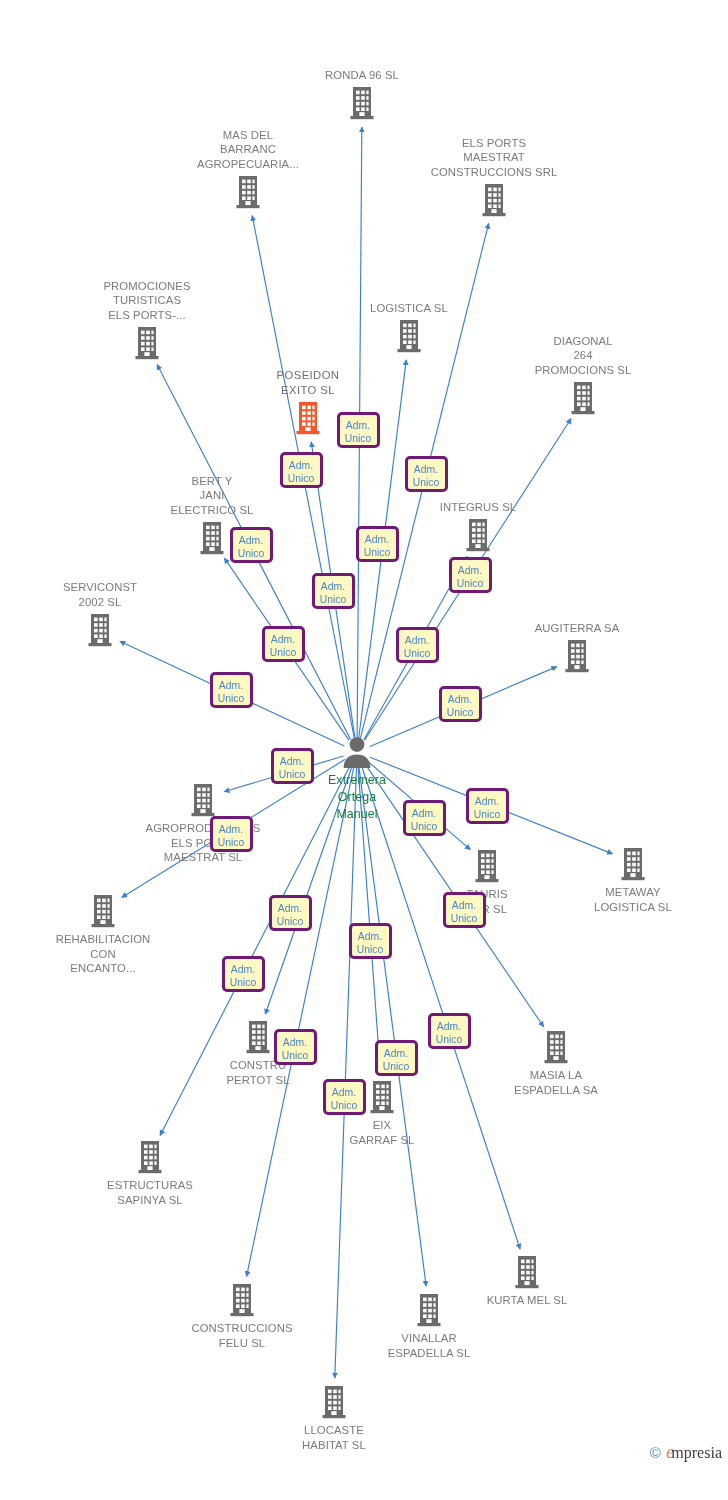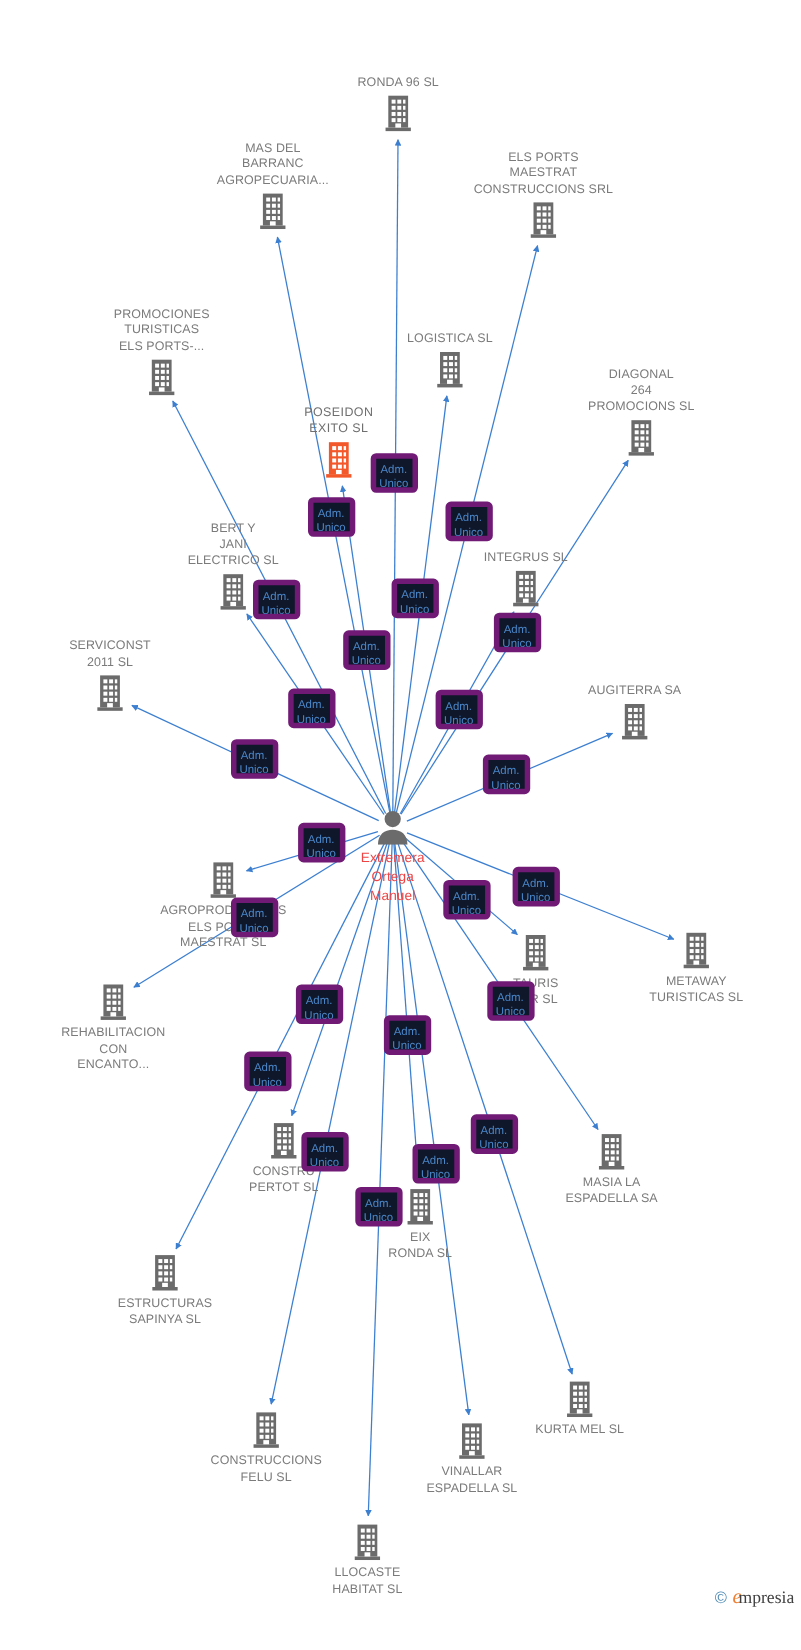--- a/index.html
+++ b/index.html
@@ -52,35 +52,35 @@
     top:-20px;
     width:30px;
     height:32px;
   }
   .node.person .label{
     top:16px;
     left:-60px;
     width:120px;
     font-size:12.4px;
     line-height:17px;
-    color:#ef4444;
+    color:#15803d;
   }
   .node.highlight .label{ color:#6f6f6f; font-weight:normal; letter-spacing:.4px; }
 
   
   .chip{
     position:absolute;
     box-sizing:border-box;
     width:43px;
     height:36px;
     margin-left:-21.5px;
     margin-top:-18px;
-    border:5px solid #701a75;
+    border:3px solid #701a75;
     border-radius:5px;
-    background:#0f172a;
+    background:#fef9c3;
     color:#4a86c8;
     font-size:10.4px;
     line-height:13px;
     text-align:center;
     padding-top:4px;
     white-space:pre-line;
   }
   .chip span{display:block;}
 
   
@@ -374,21 +374,21 @@
               <rect x="8" y="16.8" width="3.6" height="3.6"></rect>
               <rect x="13.2" y="16.8" width="3.6" height="3.6"></rect>
               <rect x="18.4" y="16.8" width="2.2" height="3.6"></rect>
               <rect x="8" y="22.4" width="3.6" height="3.6"></rect>
               <rect x="13.2" y="22.4" width="3.6" height="3.6"></rect>
               <rect x="18.4" y="22.4" width="2.2" height="3.6"></rect>
               <rect x="11.4" y="27.2" width="5.2" height="3.8"></rect>
             </g>
           </svg></span>
         <span class="label">SERVICONST
-2011 SL</span>
+2002 SL</span>
       </div>
       <div class="node lab-above" style="left: 577px; top: 656px;">
         <span class="glyph"><svg viewBox="0 0 28 36" width="28" height="36" aria-hidden="true">
             <rect x="5" y="2" width="18" height="29" fill="#6b6b6b"></rect>
             <rect x="2.5" y="31" width="23" height="3.2" fill="#6b6b6b"></rect>
             <g fill="#ffffff">
               <rect x="8" y="5.6" width="3.6" height="3.6"></rect>
               <rect x="13.2" y="5.6" width="3.6" height="3.6"></rect>
               <rect x="18.4" y="5.6" width="2.2" height="3.6"></rect>
               <rect x="8" y="11.2" width="3.6" height="3.6"></rect>
@@ -466,21 +466,21 @@
               <rect x="8" y="16.8" width="3.6" height="3.6"></rect>
               <rect x="13.2" y="16.8" width="3.6" height="3.6"></rect>
               <rect x="18.4" y="16.8" width="2.2" height="3.6"></rect>
               <rect x="8" y="22.4" width="3.6" height="3.6"></rect>
               <rect x="13.2" y="22.4" width="3.6" height="3.6"></rect>
               <rect x="18.4" y="22.4" width="2.2" height="3.6"></rect>
               <rect x="11.4" y="27.2" width="5.2" height="3.8"></rect>
             </g>
           </svg></span>
         <span class="label">METAWAY
-TURISTICAS  SL</span>
+LOGISTICA  SL</span>
       </div>
       <div class="node lab-below" style="left: 103px; top: 911px;">
         <span class="glyph"><svg viewBox="0 0 28 36" width="28" height="36" aria-hidden="true">
             <rect x="5" y="2" width="18" height="29" fill="#6b6b6b"></rect>
             <rect x="2.5" y="31" width="23" height="3.2" fill="#6b6b6b"></rect>
             <g fill="#ffffff">
               <rect x="8" y="5.6" width="3.6" height="3.6"></rect>
               <rect x="13.2" y="5.6" width="3.6" height="3.6"></rect>
               <rect x="18.4" y="5.6" width="2.2" height="3.6"></rect>
               <rect x="8" y="11.2" width="3.6" height="3.6"></rect>
@@ -559,21 +559,21 @@
               <rect x="8" y="16.8" width="3.6" height="3.6"></rect>
               <rect x="13.2" y="16.8" width="3.6" height="3.6"></rect>
               <rect x="18.4" y="16.8" width="2.2" height="3.6"></rect>
               <rect x="8" y="22.4" width="3.6" height="3.6"></rect>
               <rect x="13.2" y="22.4" width="3.6" height="3.6"></rect>
               <rect x="18.4" y="22.4" width="2.2" height="3.6"></rect>
               <rect x="11.4" y="27.2" width="5.2" height="3.8"></rect>
             </g>
           </svg></span>
         <span class="label">EIX
-RONDA SL</span>
+GARRAF SL</span>
       </div>
       <div class="node lab-below" style="left: 150px; top: 1157px;">
         <span class="glyph"><svg viewBox="0 0 28 36" width="28" height="36" aria-hidden="true">
             <rect x="5" y="2" width="18" height="29" fill="#6b6b6b"></rect>
             <rect x="2.5" y="31" width="23" height="3.2" fill="#6b6b6b"></rect>
             <g fill="#ffffff">
               <rect x="8" y="5.6" width="3.6" height="3.6"></rect>
               <rect x="13.2" y="5.6" width="3.6" height="3.6"></rect>
               <rect x="18.4" y="5.6" width="2.2" height="3.6"></rect>
               <rect x="8" y="11.2" width="3.6" height="3.6"></rect>

